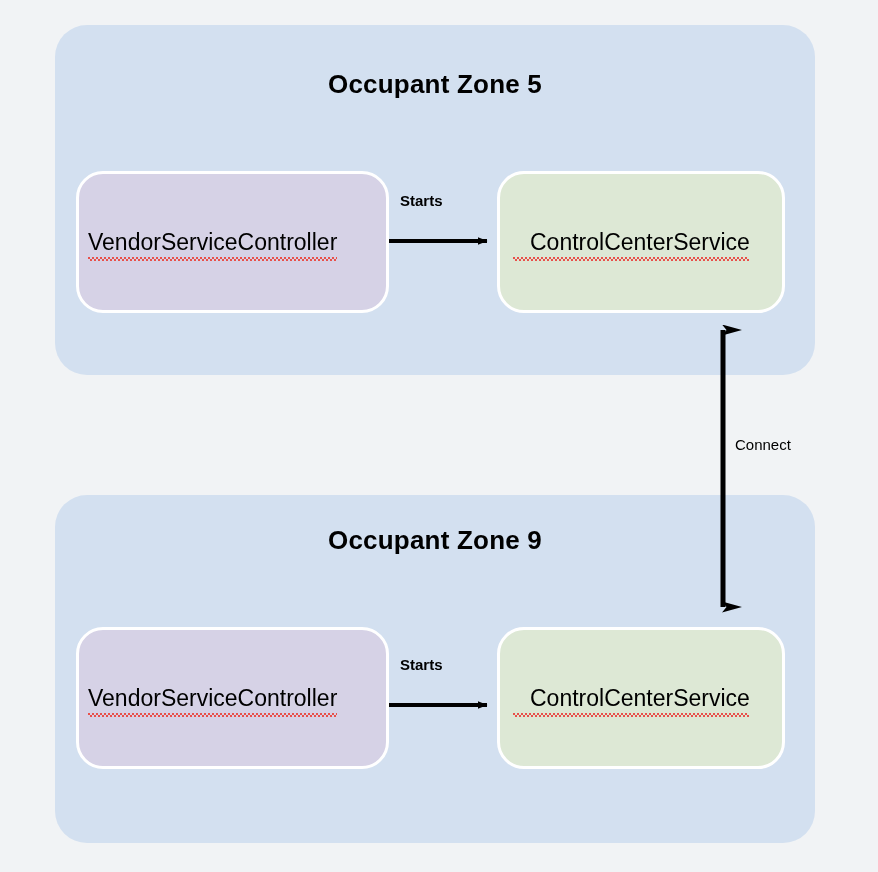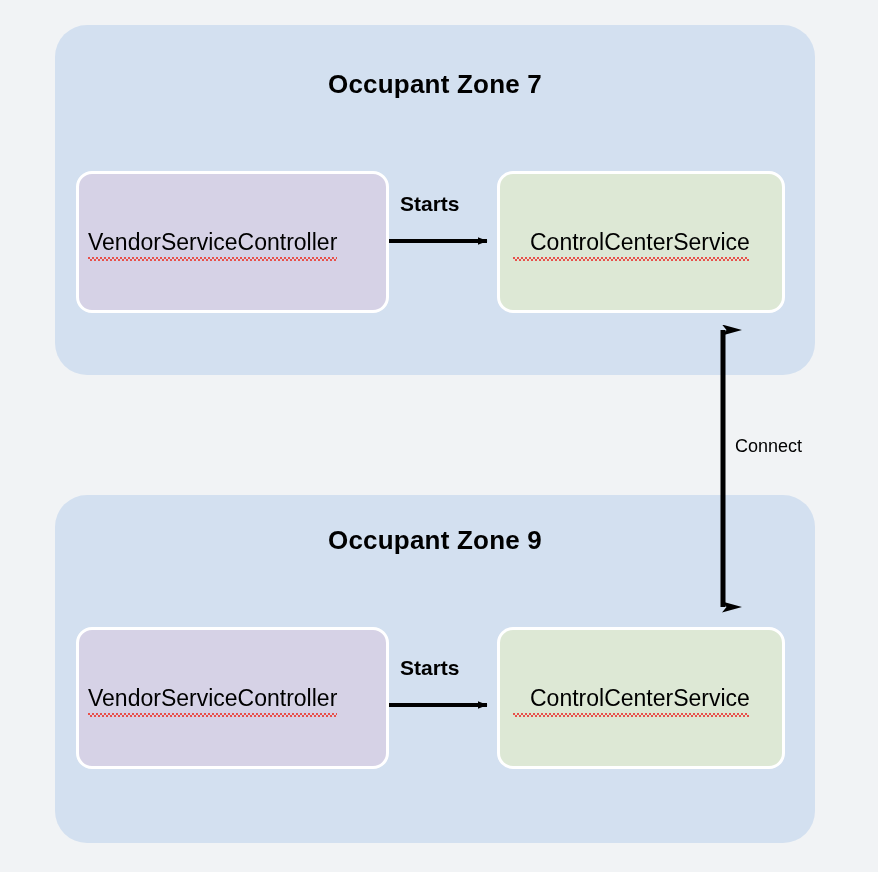--- a/index.html
+++ b/index.html
@@ -42,21 +42,21 @@
     letter-spacing: 0.2px;
   }
   #zone-1 .zone-title { top: 44px; }
   #zone-2 .zone-title { top: 30px; }
 
   
   .node {
     position: absolute;
     box-sizing: border-box;
     border: 3px solid #ffffff;
-    border-radius: 16px;
+    border-radius: 27px;
     display: flex;
     align-items: center;
   }
   .node-vendor {
     left: 21px;
     width: 313px;
     height: 142px;
     background: #d6d2e6;
   }
   .node-control {
@@ -105,39 +105,39 @@
     pointer-events: none;
   }
 
   
   .edge-label {
     position: absolute;
     color: #000000;
     white-space: nowrap;
   }
   .label-starts {
-    font-size: 21px;
+    font-size: 15px;
     font-weight: bold;
   }
   #label-starts-1 { left: 400px; top: 192px; }
   #label-starts-2 { left: 400px; top: 656px; }
   .label-connect {
-    font-size: 18px;
+    font-size: 15px;
     font-weight: normal;
     left: 735px;
     top: 436px;
   }
 </style>
 </head>
 <body>
 
 <div id="diagram">
 
   <div class="zone" id="zone-1">
-    <div class="zone-title">Occupant Zone 7</div>
+    <div class="zone-title">Occupant Zone 5</div>
 
     <div class="node node-vendor">
       <span class="node-label">VendorServiceController</span>
     </div>
 
     <div class="node node-control">
       <span class="node-label">ControlCenterService</span>
     </div>
   </div>
 

